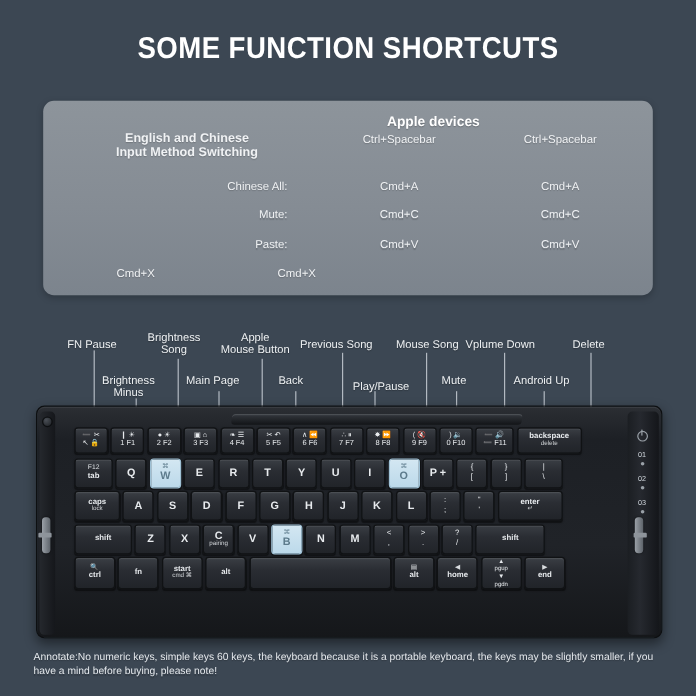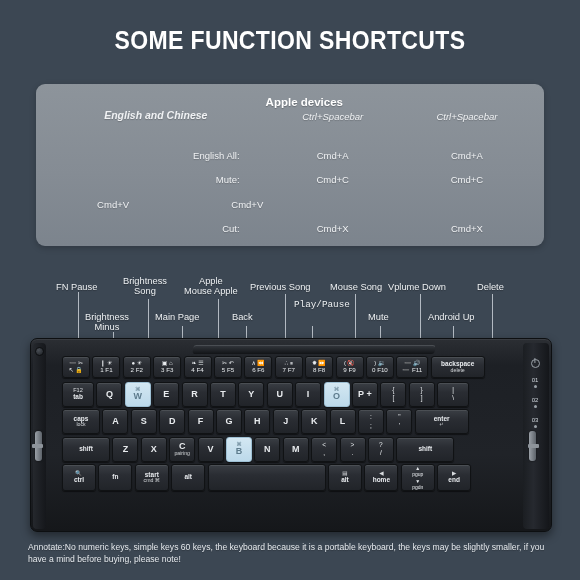--- a/index.html
+++ b/index.html
@@ -31,21 +31,21 @@
     background: linear-gradient(180deg,#8d949b 0%,#858c94 55%,#7c848d 100%);
     border-radius: 9px;
     box-shadow: 0 2px 6px rgba(0,0,0,.22);
     overflow: hidden;
   }
   .card-head {
     display: flex;
     padding: 12px 10px 0 10px;
   }
   .col-label { width: 45%; }
-  .col-apple, .col-android { width: 27.5%; text-align: left; }
+  .col-apple, .col-android { width: 27.5%; text-align: right; }
   .hdr {
     color: #ffffff;
     font-size: 11.5px;
     font-weight: bold;
     line-height: 1.15;
     text-shadow: 0 1px 1px rgba(0,0,0,.25);
   }
   .row {
     display: flex;
     align-items: center;
@@ -67,21 +67,21 @@
     text-align: center;
     padding-right: 0;
   }
   .row .val {
     width: 27.5%;
     text-align: center;
     color: #f0f2f4;
     font-size: 9.5px;
     text-shadow: 0 1px 1px rgba(0,0,0,.2);
   }
-  .first-row { height: 34px; align-items: flex-start; font-style: italic; }
+  .first-row { height: 34px; align-items: flex-start; }
   .first-row .val { padding-top: 2px; }
 
   
   .callouts {
     position: absolute;
     left: 0; top: 268px;
     width: 580px; height: 82px;
   }
   .callout {
     position: absolute;
@@ -260,44 +260,45 @@
   <div class="card-head">
     <div class="col-label"></div>
     <div class="col-apple">
       <div class="hdr">Apple devices</div>
     </div>
   </div>
 
   <div class="row first-row">
     <div class="lbl two-line">
       <div>English and Chinese</div>
+      <div>Input Method Switching</div>
     </div>
     <div class="val">Ctrl+Spacebar</div>
     <div class="val">Ctrl+Spacebar</div>
   </div>
 
   <div class="row">
-    <div class="lbl">English All:</div>
+    <div class="lbl">Chinese All:</div>
     <div class="val">Cmd+A</div>
     <div class="val">Cmd+A</div>
   </div>
 
   <div class="row">
     <div class="lbl">Mute:</div>
     <div class="val">Cmd+C</div>
     <div class="val">Cmd+C</div>
   </div>
 
   <div class="row">
+    <div class="lbl">Paste:</div>
     <div class="val">Cmd+V</div>
     <div class="val">Cmd+V</div>
   </div>
 
   <div class="row">
-    <div class="lbl">Cut:</div>
     <div class="val">Cmd+X</div>
     <div class="val">Cmd+X</div>
   </div>
 </div>
 
 <div class="callouts" id="callouts">
     <div class="callout" style="left: 56px; top: 14px;">
       <div>FN Pause</div>
     </div>
     <div class="leader" style="left: 78px; top: 24px; height: 50px;"></div>
@@ -310,32 +311,32 @@
       <div>Brightness</div>
       <div>Song</div>
     </div>
     <div class="leader" style="left: 148px; top: 31px; height: 44px;"></div>
     <div class="callout" style="left: 155px; top: 44px;">
       <div>Main Page</div>
     </div>
     <div class="leader" style="left: 182px; top: 58px; height: 18px;"></div>
     <div class="callout" style="left: 184px; top: 8px;">
       <div>Apple</div>
-      <div>Mouse Apple</div>
+      <div>Mouse Button</div>
     </div>
     <div class="leader" style="left: 218px; top: 31px; height: 44px;"></div>
     <div class="callout" style="left: 232px; top: 44px;">
       <div>Back</div>
     </div>
     <div class="leader" style="left: 246px; top: 58px; height: 18px;"></div>
     <div class="callout" style="left: 250px; top: 14px;">
       <div>Previous Song</div>
     </div>
     <div class="leader" style="left: 285px; top: 26px; height: 50px;"></div>
-    <div class="callout" style="left: 294px; top: 32px; font-family: Liberation Mono, monospace;">
+    <div class="callout" style="left: 294px; top: 49px;">
       <div>Play/Pause</div>
     </div>
     <div class="leader" style="left: 312px; top: 58px; height: 18px;"></div>
     <div class="callout" style="left: 330px; top: 14px;">
       <div>Mouse Song</div>
     </div>
     <div class="leader" style="left: 355px; top: 26px; height: 50px;"></div>
     <div class="callout" style="left: 368px; top: 44px;">
       <div>Mute</div>
     </div>

